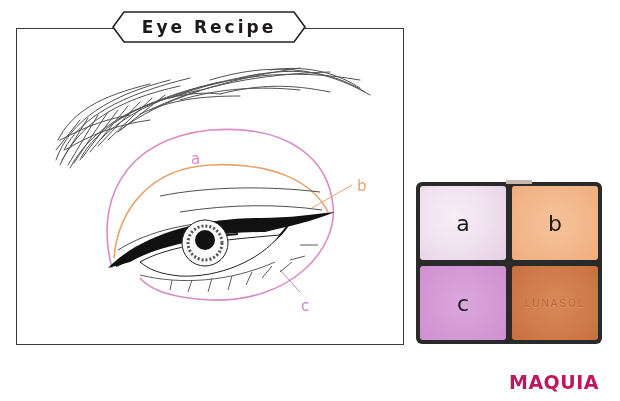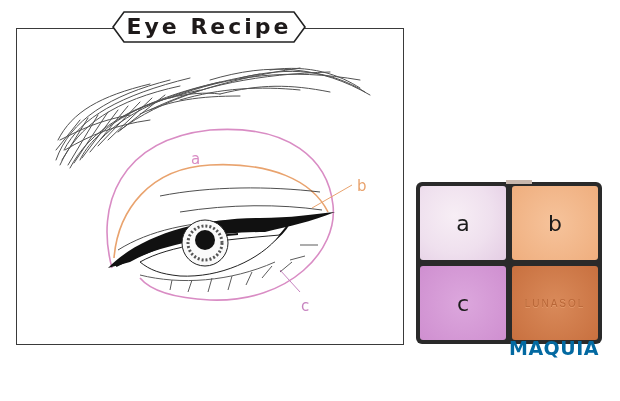--- a/index.html
+++ b/index.html
@@ -1,31 +1,31 @@
 <!DOCTYPE html>
 <html><head>
   <meta charset="utf-8">
   <style>
     html, body { margin: 0; padding: 0; background: #ffffff; }
     body { width: 620px; height: 401px; position: relative; overflow: hidden; font-family: "Liberation Sans", sans-serif; }
     .frame { position: absolute; left: 16px; top: 28px; width: 388px; height: 317px; border: 1.5px solid #3a3a3a; box-sizing: border-box; background: #fff; }
     .title-badge { position: absolute; left: 112px; top: 11px; width: 194px; height: 32px; }
     .title-badge svg { position: absolute; left: 0; top: 0; }
-    .title-text { position: absolute; left: 0; top: 0; width: 194px; height: 32px; line-height: 32px; text-align: center; font-family: "DejaVu Sans", sans-serif; font-weight: bold; font-size: 22px; letter-spacing: 3px; color: #1e1a1a; }
+    .title-text { position: absolute; left: 0; top: 0; width: 194px; height: 32px; line-height: 32px; text-align: center; font-family: "DejaVu Sans", sans-serif; font-weight: bold; font-size: 17px; letter-spacing: 3px; color: #1e1a1a; }
     .illustration { position: absolute; left: 0; top: 0; }
     .palette { position: absolute; left: 416px; top: 182px; width: 186px; height: 162px; background: #2a2a2a; border-radius: 6px; }
     .pan { position: absolute; width: 86px; height: 74px; border-radius: 3px; display: flex; align-items: center; justify-content: center; }
     .pan-label { font-size: 22px; color: #1b1b1b; font-family: "DejaVu Sans", sans-serif; }
     .pan-a { left: 4px; top: 4px; background: radial-gradient(circle at 40% 40%, #f7eef5 0%, #efe0ee 55%, #e4cde4 100%); }
     .pan-b { left: 96px; top: 4px; background: radial-gradient(circle at 50% 50%, #f6c39b 0%, #efae7e 100%); }
     .pan-c { left: 4px; top: 84px; background: radial-gradient(circle at 50% 50%, #dca7dd 0%, #cf8fd0 100%); }
     .pan-d { left: 96px; top: 84px; background: radial-gradient(circle at 50% 50%, #d98a5a 0%, #c8703f 100%); }
     .pan-embossed { font-size: 10px; letter-spacing: 2px; color: #b86637; font-weight: normal; text-shadow: 0 1px 0 #e39a6b; }
     .palette-tab { position: absolute; left: 90px; top: -2px; width: 26px; height: 4px; background: #c8b7ad; }
-    .brand { position: absolute; left: 509px; top: 337px; font-family: "DejaVu Sans", sans-serif; font-weight: bold; font-size: 19px; color: #0369a1; letter-spacing: 0.5px; }
+    .brand { position: absolute; left: 509px; top: 371px; font-family: "DejaVu Sans", sans-serif; font-weight: bold; font-size: 19px; color: #be185d; letter-spacing: 0.5px; }
   </style>
 </head>
 <body>
 
 <div class="frame"></div>
 
 <div class="title-badge">
   <svg width="194" height="32" viewBox="0 0 194 32">
     <polygon points="12,1 182,1 193,16 182,31 12,31 1,16" fill="#ffffff" stroke="#222" stroke-width="1.6"></polygon>
   </svg>

